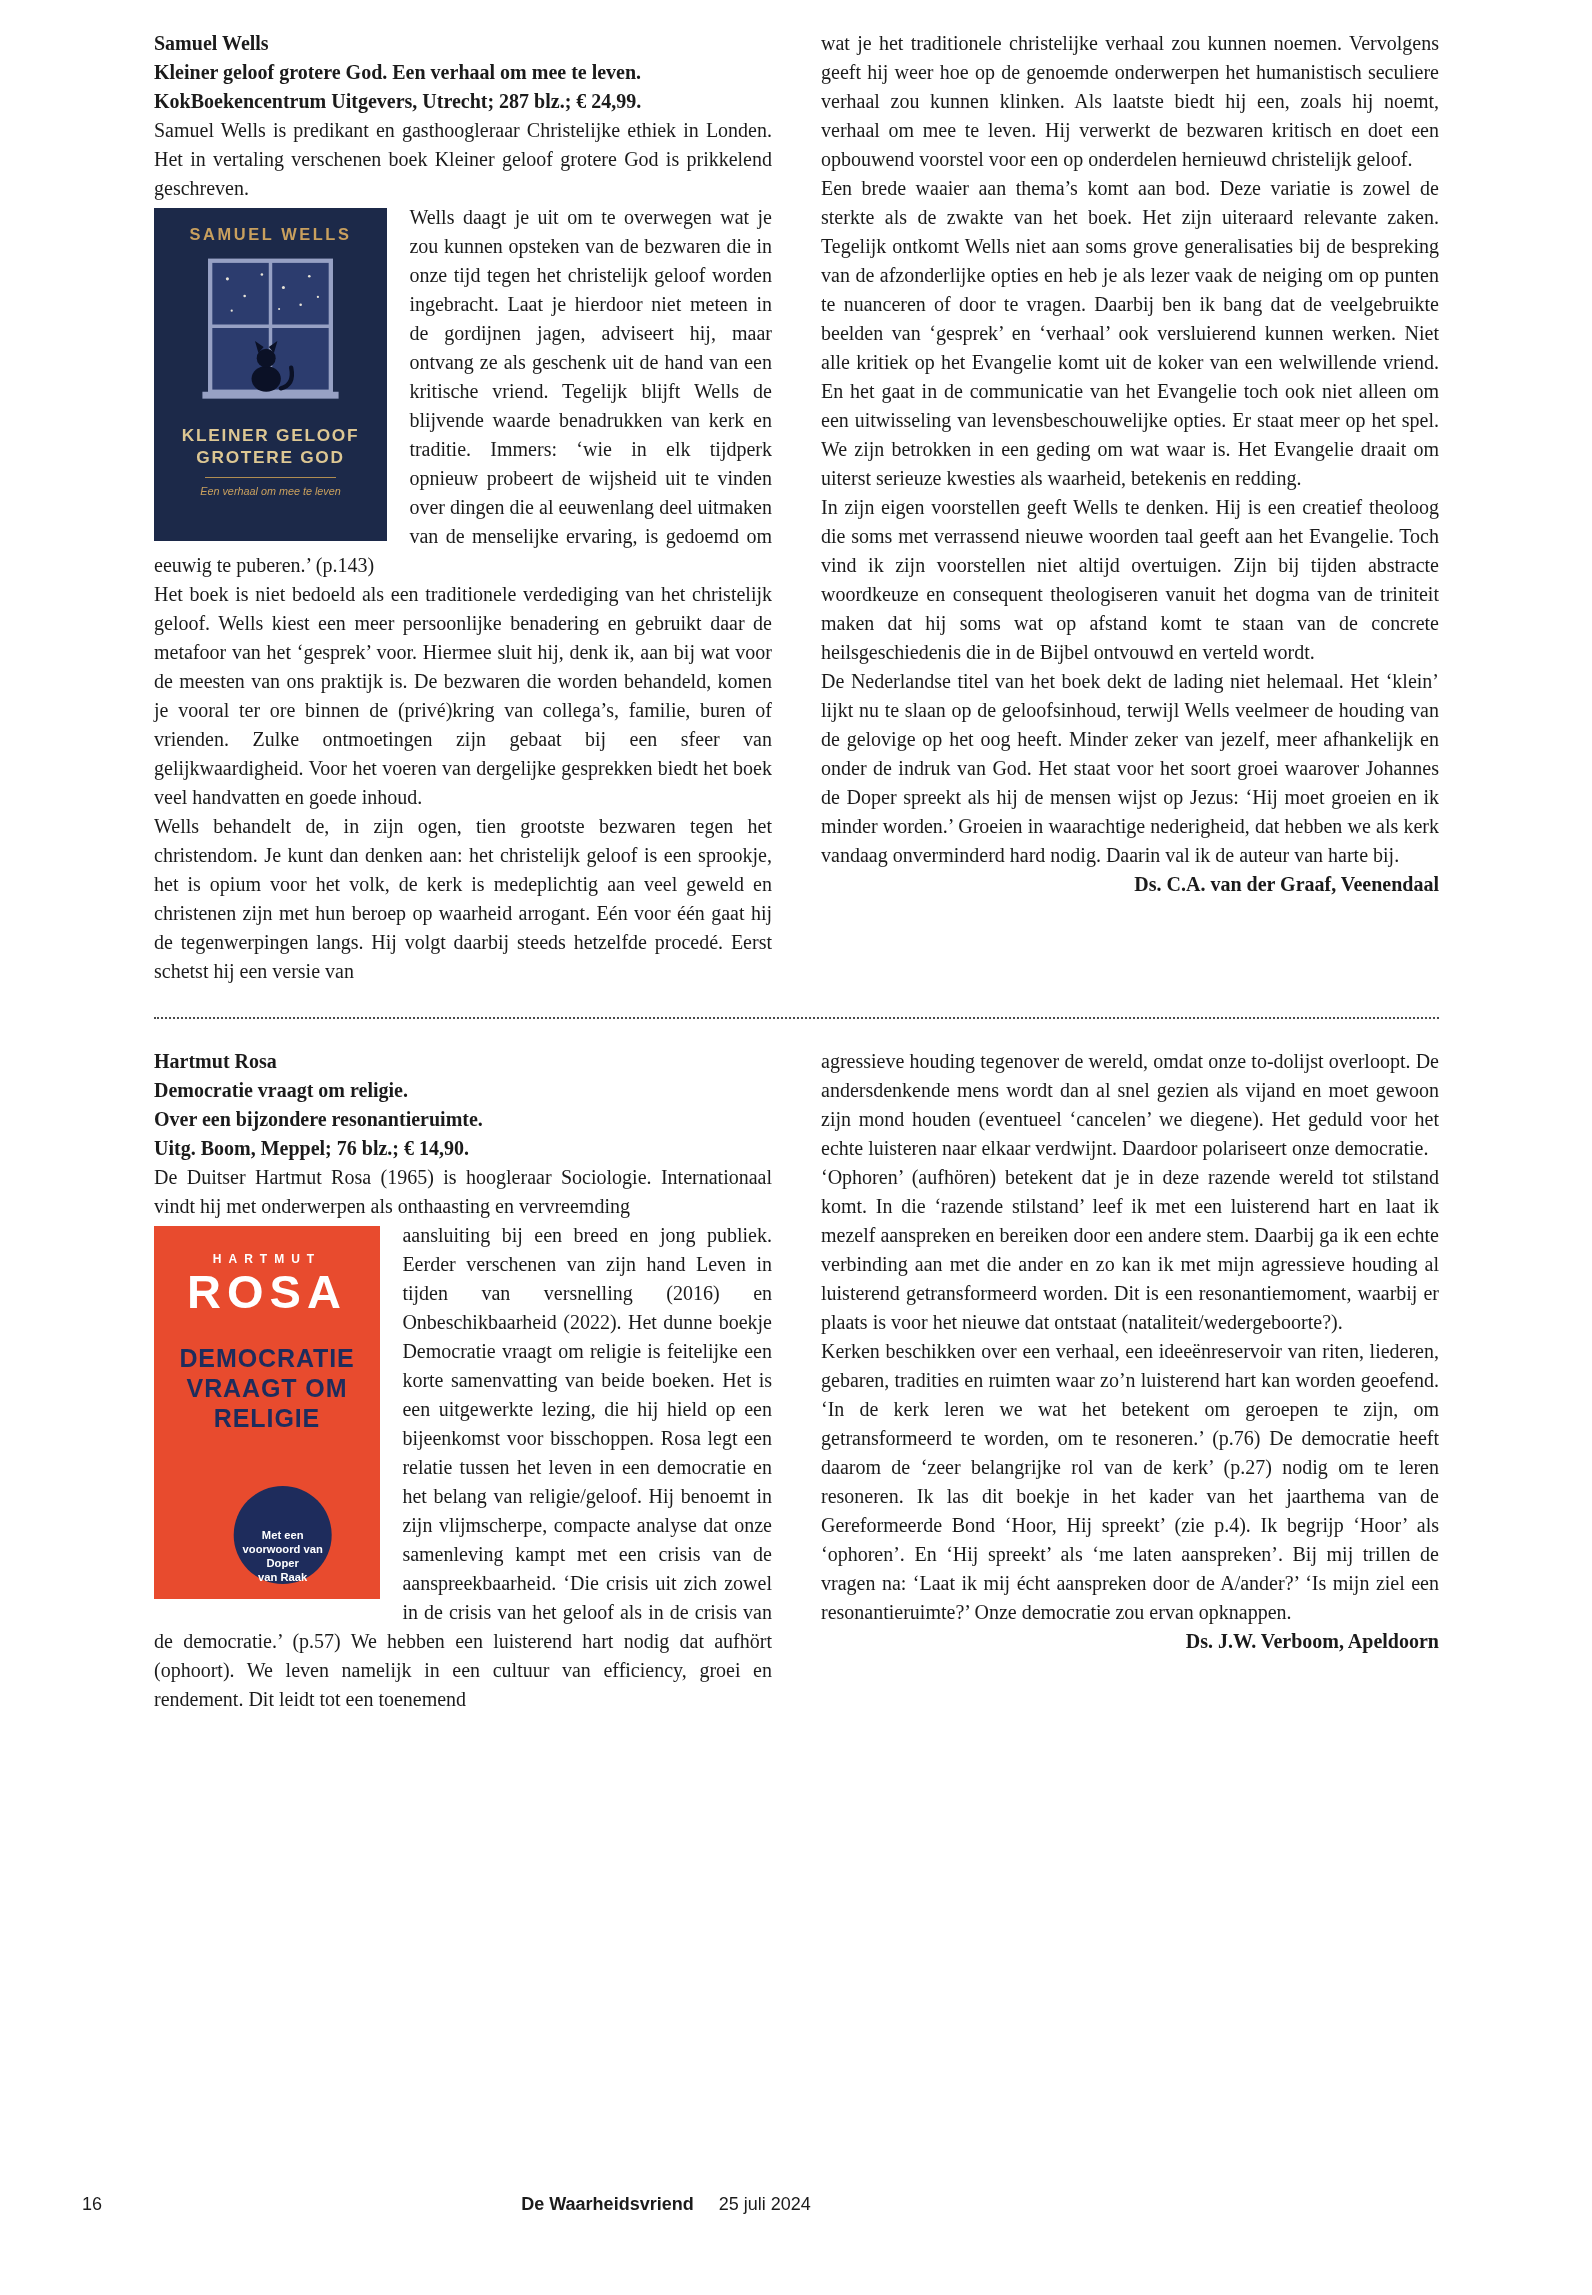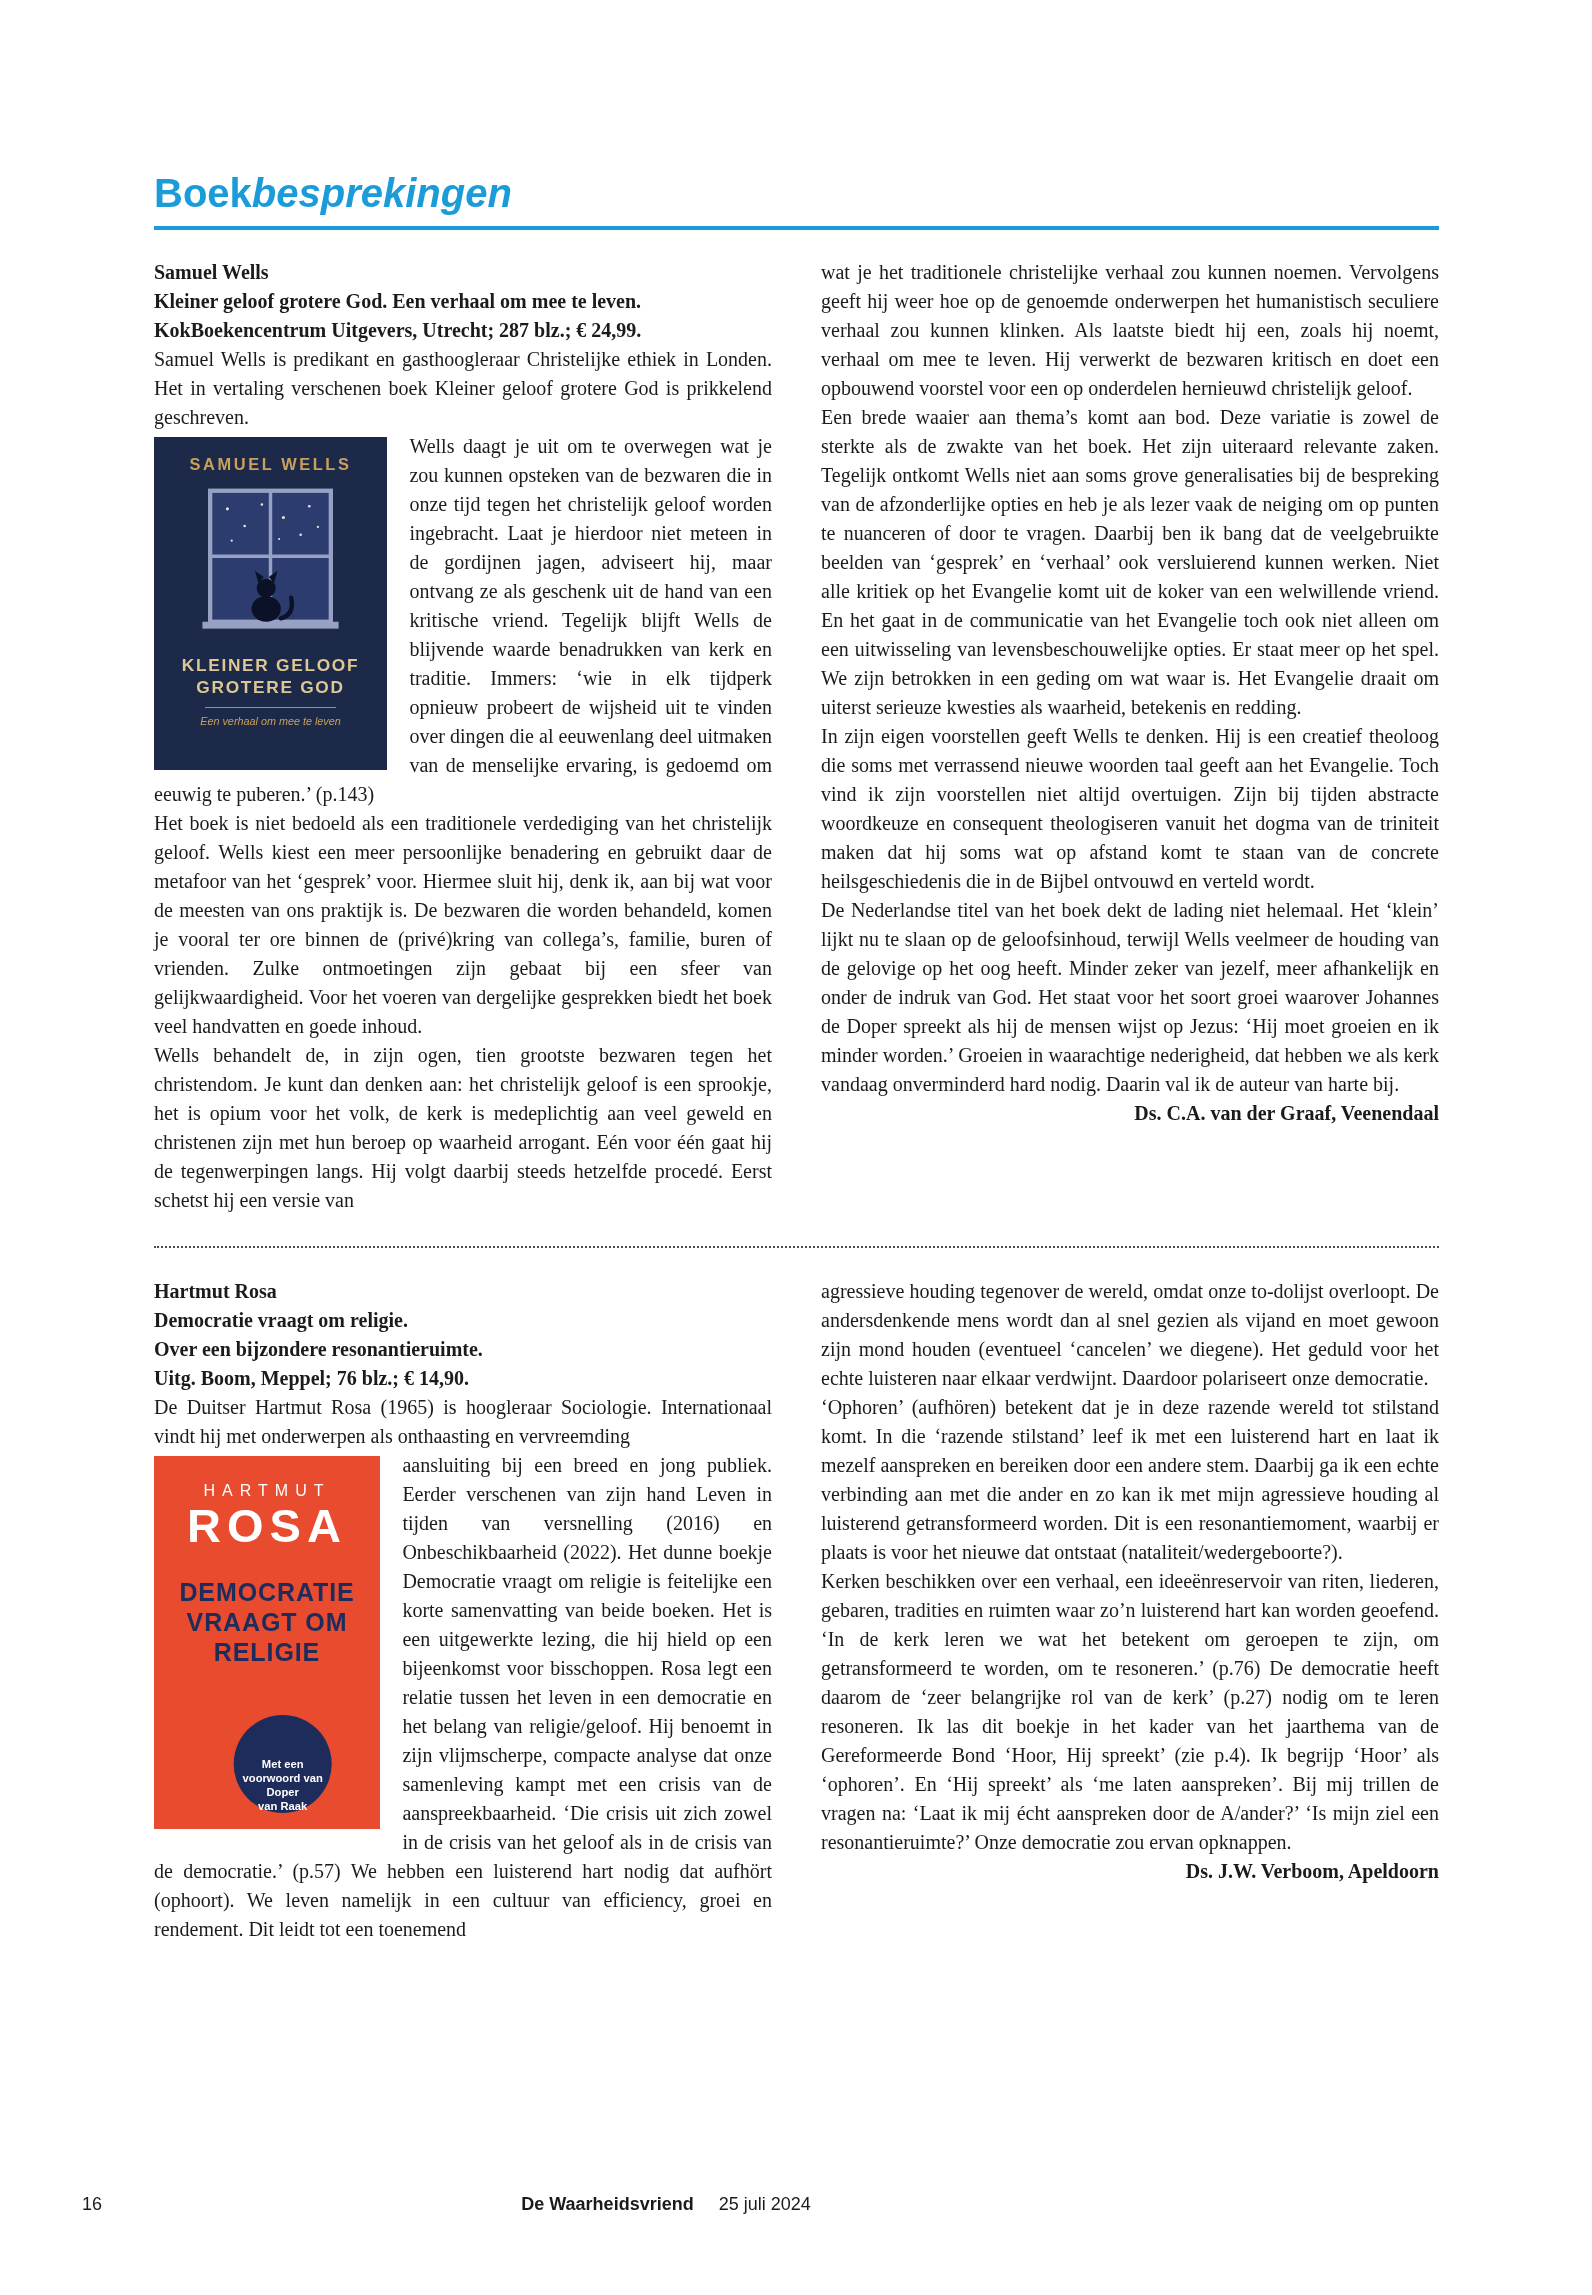--- a/index.html
+++ b/index.html
@@ -31,45 +31,41 @@
   }
   .wells-author{color:#c9a05e;font-weight:700;font-size:16.4px;letter-spacing:2.6px;white-space:nowrap}
   .wells-art{margin-top:13px;width:181px;height:154px}
   .wells-title{margin-top:13px;color:#ddc793;font-weight:700;font-size:17.3px;line-height:22.4px;letter-spacing:1.7px;text-align:center;white-space:nowrap}
   .wells-rule{width:131px;height:0.9px;background:#b08d52;margin-top:8.6px}
   .wells-sub{margin-top:7px;color:#c9a05e;font-style:italic;font-size:10.8px}
   .cover-rosa{
     width:226px;height:373px;background:#e84b2e;position:relative;
     font-family:"Liberation Sans",sans-serif;text-align:center;
   }
-  .rosa-first{padding-top:26px;color:#ffffff;font-size:16px;letter-spacing:7px;font-weight:400;white-space:nowrap}
+  .rosa-first{padding-top:26px;color:#ffffff;font-size:12px;letter-spacing:7px;font-weight:700;white-space:nowrap}
   .rosa-last{color:#ffffff;font-size:47px;font-weight:700;letter-spacing:6px;margin-top:1.7px;line-height:1;white-space:nowrap}
   .rosa-title{margin-top:28px;color:#1e2c5c;font-weight:700;font-size:25px;line-height:30px;letter-spacing:0.9px}
   .rosa-badge{
     position:absolute;bottom:15.5px;left:50%;transform:translateX(-34%);
     width:98px;height:98px;border-radius:50%;background:#1e2c5c;color:#ffffff;
     display:flex;flex-direction:column;justify-content:flex-end;
     font-size:11.2px;line-height:14px;font-weight:700;
   }
   
   .page-footer{position:absolute;left:0;top:2194px;width:1332px;font-family:"Liberation Sans",sans-serif;font-size:18px;color:#1b1b1b}
   .pageno{position:absolute;left:82px;top:0}
   .footer-center{text-align:center}
   .mag{font-weight:700}
   .issue-date{margin-left:25px}
 </style>
 </head>
 <body>
 
 <div class="content">
 
-  <header class="masthead">
-    <h1 class="section-title"><span class="t-bold">Boek</span><span class="t-italic">besprekingen</span></h1>
-    <div class="title-rule"></div>
-  </header>
 
   <section class="review">
     <div class="col">
       <div class="review-head">
         <div>Samuel Wells</div>
         <div>Kleiner geloof grotere God. Een verhaal om mee te leven.</div>
         <div>KokBoekencentrum Uitgevers, Utrecht; 287 blz.; € 24,99.</div>
       </div>
       <p class="body"><span>Samuel Wells is predikant en gasthoogleraar Christelijke ethiek in Londen. Het in vertaling verschenen boek </span><span class="it">Kleiner geloof grotere God</span><span> is prikkelend geschreven.</span></p>
       <div>

